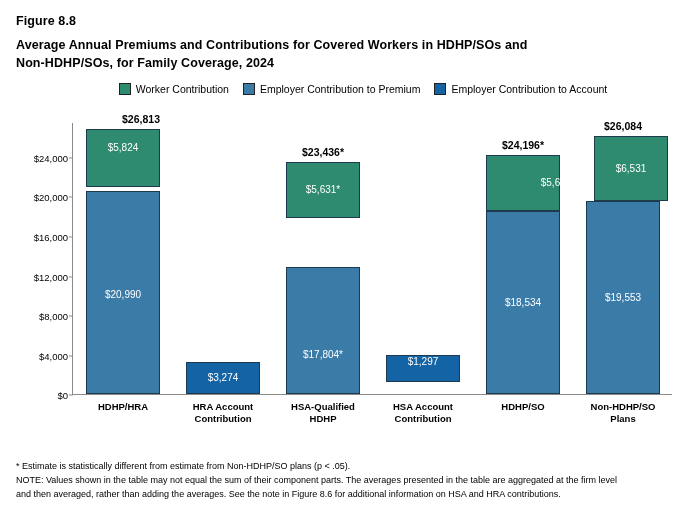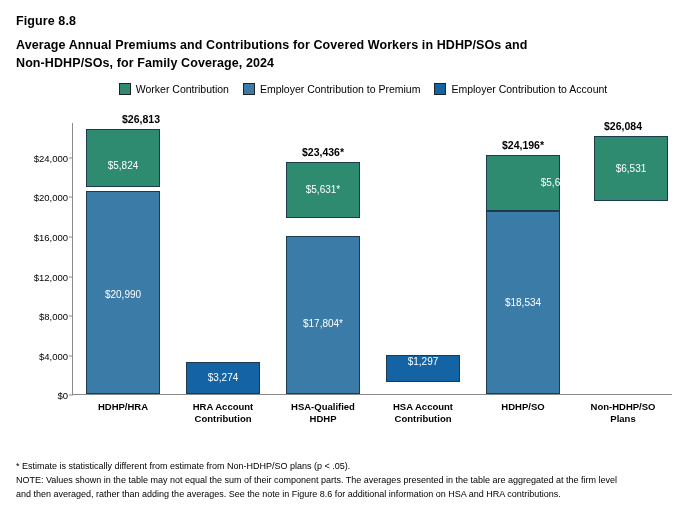--- a/index.html
+++ b/index.html
@@ -185,38 +185,38 @@
         <div class="ytick-mark" style="top: 113.745px;"></div>
         <div class="ytick" style="top: 74.1818px;">$20,000</div>
         <div class="ytick-mark" style="top: 74.1818px;"></div>
         <div class="ytick" style="top: 34.6182px;">$24,000</div>
         <div class="ytick-mark" style="top: 34.6182px;"></div>
         <div class="bar-group" style="left: 13px; width: 74px; height: 265.215px;">
           <div class="seg seg-premium" style="height: 203px; bottom: 0px;">
             <div class="seg-label" style="top: 96.8051px;">$20,990</div>
           </div>
           <div class="seg seg-worker" style="height: 57.6047px; bottom: 207.61px;">
-            <div class="seg-label" style="top: 30px;">$5,824</div>
+            <div class="seg-label" style="top: 12px;">$5,824</div>
           </div>
           <div class="total-label" style="bottom: 269.215px; text-align: right;">$26,813</div>
           <div class="cat-label">
             <div>HDHP/HRA</div>
           </div>
         </div>
         <div class="bar-group" style="left: 113px; width: 74px; height: 32.3828px; margin-top: 19px;">
           <div class="seg seg-account" style="height: 32.3828px; bottom: 0px;">
             <div class="seg-label" style="top: 9.19142px;">$3,274</div>
           </div>
           <div class="cat-label">
             <div>HRA Account</div>
             <div>Contribution</div>
           </div>
         </div>
         <div class="bar-group" style="left: 213px; width: 74px; height: 231.793px;">
-          <div class="seg seg-premium" style="height: 158px; bottom: 0px;">
+          <div class="seg seg-premium" style="height: 127px; bottom: 0px;">
             <div class="seg-label" style="top: 81.0489px;">$17,804*</div>
           </div>
           <div class="seg seg-worker" style="height: 55.6957px; bottom: 176.098px;">
             <div class="seg-label" style="top: 20.8479px;">$5,631*</div>
           </div>
           <div class="total-label" style="bottom: 235.793px;">$23,436*</div>
           <div class="cat-label">
             <div>HSA-Qualified</div>
             <div>HDHP</div>
           </div>
@@ -236,20 +236,23 @@
           </div>
           <div class="seg seg-worker" style="height: 56.0023px; bottom: 183.318px;">
             <div class="seg-label" style="top: 21.0012px; padding-left: 35px;">$5,662*</div>
           </div>
           <div class="total-label" style="bottom: 243.32px;">$24,196*</div>
           <div class="cat-label">
             <div>HDHP/SO</div>
           </div>
         </div>
         <div class="bar-group" style="left: 513px; width: 74px; height: 257.994px;">
+          <div class="seg seg-premium" style="height: 193.397px; bottom: 0px;">
+            <div class="seg-label" style="top: 89.6985px;">$19,553</div>
+          </div>
           <div class="seg seg-worker" style="height: 64.5975px; bottom: 193.397px; margin-left: 8px;">
             <div class="seg-label" style="top: 25.2988px;">$6,531</div>
           </div>
           <div class="total-label" style="bottom: 261.994px;">$26,084</div>
           <div class="cat-label">
             <div>Non-HDHP/SO</div>
             <div>Plans</div>
           </div>
         </div>
       </div>

